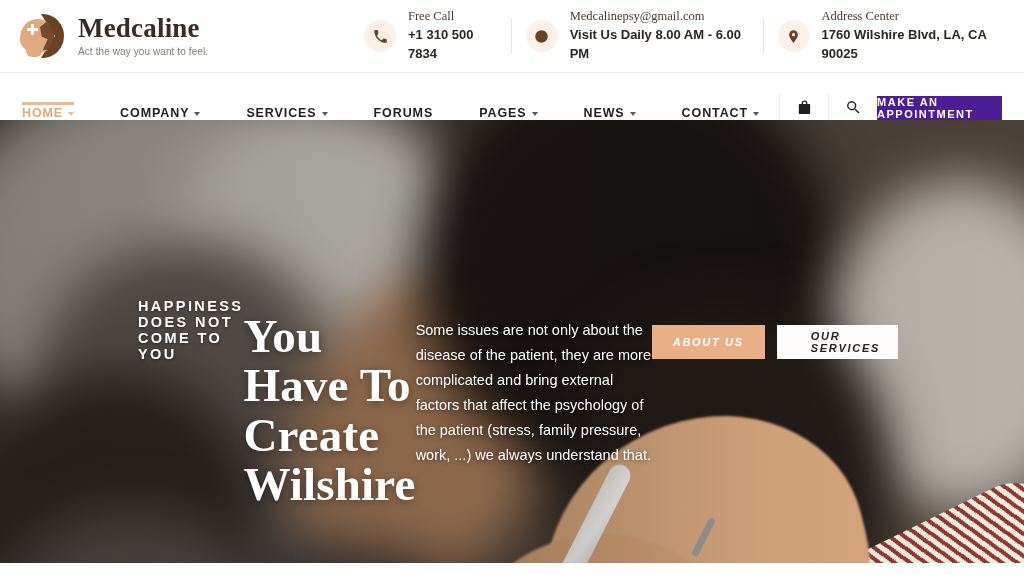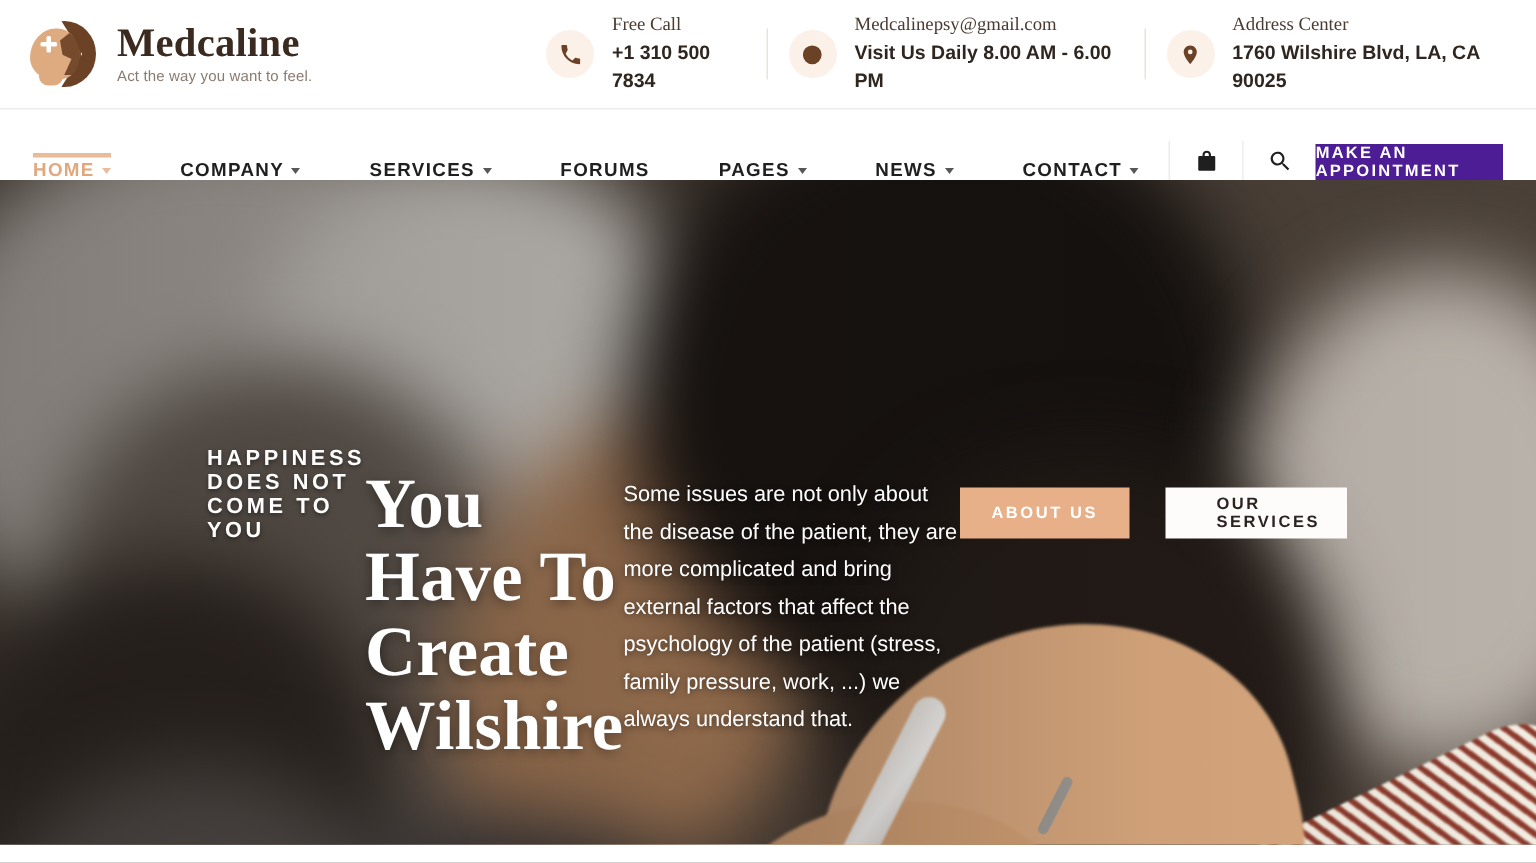--- a/index.html
+++ b/index.html
@@ -170,21 +170,21 @@
   }
   .hero-title{
     font-family:"Liberation Serif", serif; font-size:47px; font-weight:700;
     letter-spacing:.2px; margin-top:14px; line-height:1.05;
     text-shadow:0 2px 8px rgba(0,0,0,.4);
   }
   .hero-desc{
     font-size:14.5px; line-height:1.72; margin-top:20px; max-width:710px;
     text-shadow:0 1px 4px rgba(0,0,0,.5);
   }
-  .hero-btns{ display:flex; gap:24px; margin-top:27px; }
+  .hero-btns{ display:flex; gap:12px; margin-top:27px;font-style:italic; }
   .btn{
     height:34px; min-width:113px; display:flex; align-items:center; justify-content:center;
     font-size:11px; font-weight:700; letter-spacing:1.7px; text-transform:uppercase;
     cursor:pointer; padding:0 18px;
   }
   .btn-primary{ background:#e8b089; color:#fff; }
   .btn-light{ background:#fdfcfa; color:#2b2320;padding-left:34px; }
 </style>
 </head>
 <body>

